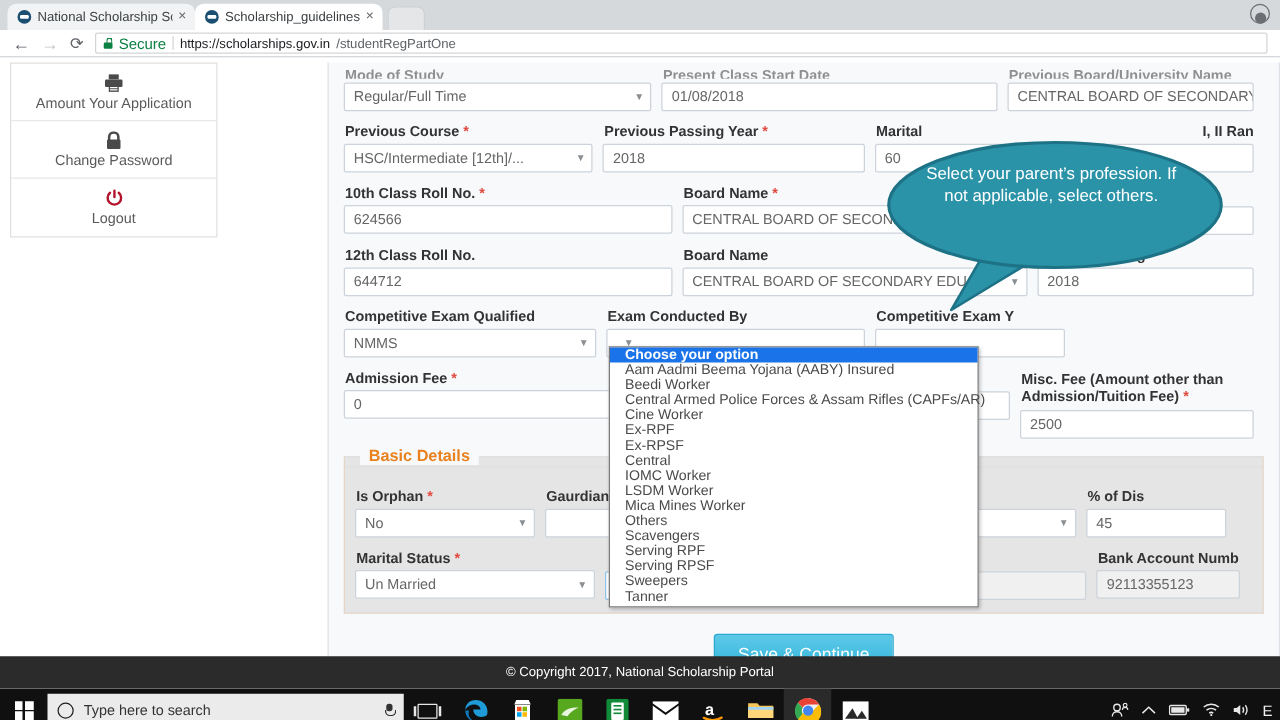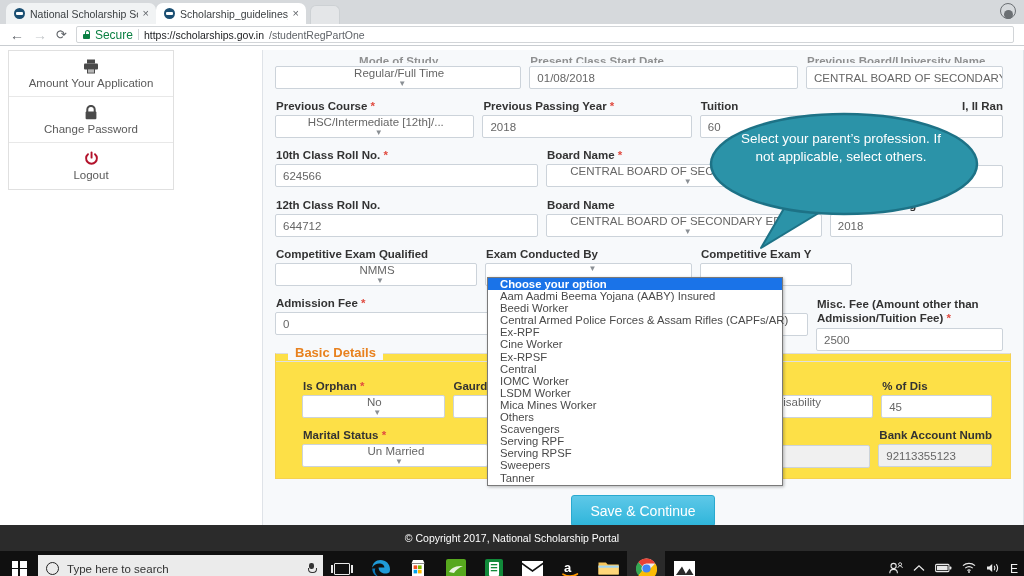--- a/index.html
+++ b/index.html
@@ -111,29 +111,29 @@
     font-size:11.5px; font-weight:bold; color:#333;
     margin:0 0 3px 1px; white-space:nowrap;
   }
   .req { color:#e04a3f; font-weight:bold; }
   .ctl {
     height:23px; background:#fff; border:1px solid #ccd3da;
     border-radius:2px; font-size:11.5px; color:#666;
     display:flex; align-items:center; padding:0 7px;
     white-space:nowrap; overflow:hidden;
   }
-  .ctl.sel { justify-content:space-between; padding-right:5px;flex-direction:column; }
+  .ctl.sel { justify-content:space-between; padding-right:5px; }
   .caret { font-size:8px; color:#8a8f94; margin-left:6px; }
   .gap { height:11px; }
 
   
   .section {
     border:1px solid #e3a86a40; border-top:1px solid #ddd;
-    margin-top:2px; padding:14px 10px 10px 26px; position:relative;
-    background:#fde047;
+    margin-top:14px; padding:14px 10px 10px 8px; position:relative;
+    background:#e5e5e5;
   }
   .section-legend {
     position:absolute; top:-9px; left:12px; background:#f7f9fb;
     padding:0 7px; font-size:13px; font-weight:bold; color:#e8811e;
   }
   .sec-rule {
     position:absolute; top:7px; left:0; right:0; height:1px; background:#e0e0e0;
   }
 
   .save-wrap { display:flex; justify-content:center; margin-top:16px; }
@@ -263,21 +263,21 @@
           </svg>
       </span>
       <span class="side-label">Logout</span>
     </div>
   </div>
 
   <div class="form-panel">
     <div class="form-inner">
 
       <div class="row" style="padding-top:5px;">
-        <div class="fld" style="width:262px;text-align:center;">
+        <div class="fld" style="width:262px;">
           <div class="lbl" style="height:8px;overflow:hidden;color:#3338;">Mode of Study</div>
           <div class="ctl sel">
             <span>Regular/Full Time</span>
             <span class="caret">▼</span>
           </div>
         </div>
         <div class="fld" style="width:285px;">
           <div class="lbl" style="height:8px;overflow:hidden;color:#3338;">Present Class Start Date</div>
           <div class="ctl">
             <span>01/08/2018</span>
@@ -301,21 +301,21 @@
             <span class="caret">▼</span>
           </div>
         </div>
         <div class="fld" style="width:220px;">
           <div class="lbl"><span>Previous Passing Year</span> <span class="req">*</span></div>
           <div class="ctl">
             <span>2018</span>
           </div>
         </div>
         <div class="fld" style="width:155px;">
-          <div class="lbl">Tuition</div>
+          <div class="lbl">Marital</div>
           <div class="ctl">
             <span>60</span>
           </div>
         </div>
         <div class="fld" style="width:160px;">
           <div class="lbl" style="text-align:right;">I, II Ran</div>
           <div class="ctl"></div>
         </div>
       </div>
 
@@ -482,22 +482,22 @@
       </div>
 
     </div>
   </div>
 
   <div class="select-popup">
     <div class="opt selected">Choose your option</div>
     <div class="opt">Aam Aadmi Beema Yojana (AABY) Insured</div>
     <div class="opt">Beedi Worker</div>
     <div class="opt">Central Armed Police Forces &amp; Assam Rifles (CAPFs/AR)</div>
+    <div class="opt">Cine Worker</div>
     <div class="opt">Ex-RPF</div>
-    <div class="opt">Cine Worker</div>
     <div class="opt">Ex-RPSF</div>
     <div class="opt">Central</div>
     <div class="opt">IOMC Worker</div>
     <div class="opt">LSDM Worker</div>
     <div class="opt">Mica Mines Worker</div>
     <div class="opt">Others</div>
     <div class="opt">Scavengers</div>
     <div class="opt">Serving RPF</div>
     <div class="opt">Serving RPSF</div>
     <div class="opt">Sweepers</div>

